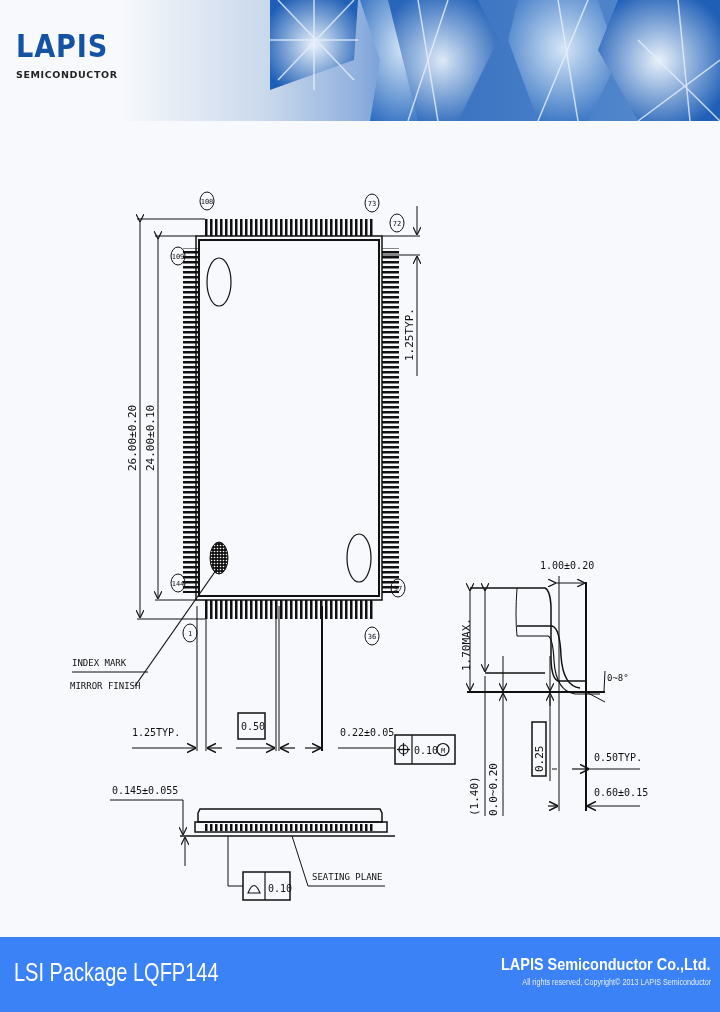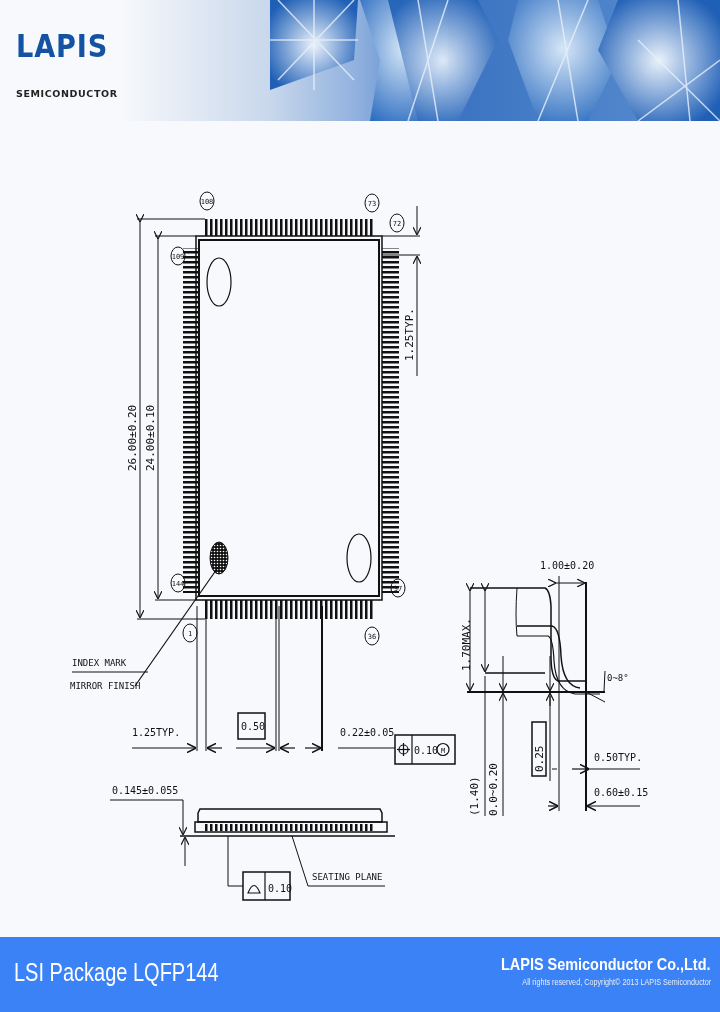--- a/index.html
+++ b/index.html
@@ -2,21 +2,21 @@
 <html><head>
 <meta charset="utf-8">
 <style>
   html, body { margin: 0; padding: 0; }
   body { width: 720px; height: 1012px; background: #f8f9fc; position: relative; overflow: hidden; font-family: "Liberation Sans", sans-serif; }
   .header { position: absolute; left: 0; top: 0; width: 720px; height: 121px; background: #f8f9fc; overflow: hidden; }
   .header-grad { position: absolute; left: 118px; top: 0; width: 602px; height: 121px;
     background: linear-gradient(90deg, #f8f9fc 0%, #c9d8ec 25%, #8fb0de 40%, #3b73c2 55%, #5b8fd0 100%); }
   .logo { position: absolute; left: 16px; top: 30px; }
   .logo-main { font-family: "DejaVu Sans", sans-serif; font-weight: bold; font-size: 32px; color: #1452a3; letter-spacing: 1px; line-height: 32px; transform: scaleX(0.85); transform-origin: left; display: block; }
-  .logo-sub { font-family: "DejaVu Sans", sans-serif; font-weight: bold; font-size: 9.5px; color: #222; letter-spacing: 0.6px; margin-top: 26px; display: block; }
+  .logo-sub { font-family: "DejaVu Sans", sans-serif; font-weight: bold; font-size: 9.5px; color: #222; letter-spacing: 0.6px; margin-top: 7px; display: block; }
   .drawing { position: absolute; left: 0; top: 121px; width: 720px; height: 815px; margin-top: 16px; }
   .footer { position: absolute; left: 0; top: 937px; width: 720px; height: 82px; background: #3b82f6; color: #fff; }
   .footer-title { position: absolute; left: 14px; top: 21px; font-size: 25px; font-family: "Liberation Sans Narrow", "Liberation Sans", sans-serif; transform: scaleX(0.8); transform-origin: left; white-space: nowrap; }
   .footer-company { position: absolute; right: 9px; top: 18px; font-size: 17px; font-weight: bold; transform: scaleX(0.85); transform-origin: right; white-space: nowrap; }
   .footer-copy { position: absolute; right: 9px; top: 40px; font-size: 8.5px; transform: scaleX(0.85); transform-origin: right; white-space: nowrap; color: #e6eef8; }
   svg text { font-family: "DejaVu Sans Mono", monospace; fill: #111; }
 </style>
 </head>
 <body>
 

